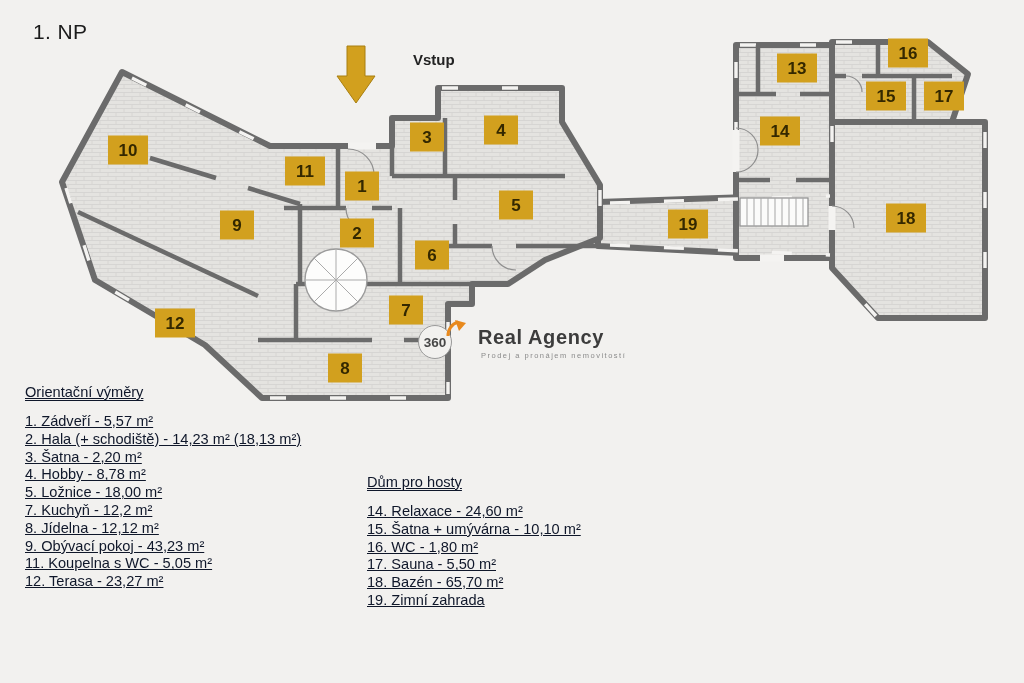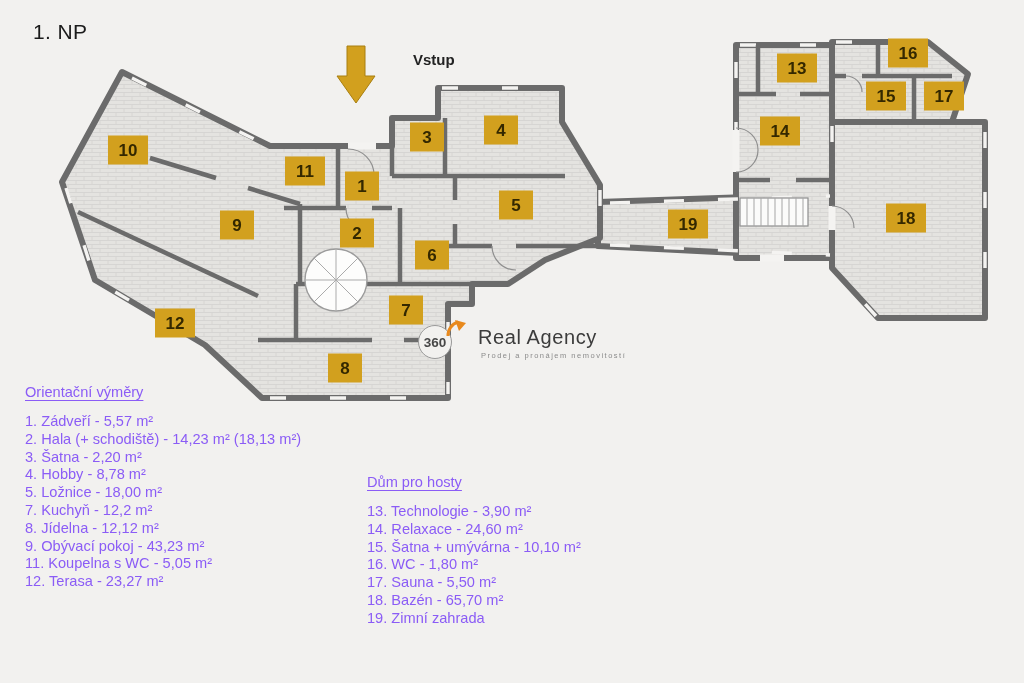--- a/index.html
+++ b/index.html
@@ -1,33 +1,33 @@
 <!DOCTYPE html>
 <html><head>
 <meta charset="utf-8">
 <style>
   html,body{margin:0;padding:0;background:#ffffff;}
   body{font-family:"Liberation Sans",sans-serif;}
   .page{position:relative;width:1024px;height:683px;background:#f2f1ef;overflow:hidden;}
   .plan{position:absolute;left:0;top:0;width:1024px;height:683px;}
   .title{position:absolute;left:33px;top:20px;font-size:21px;font-weight:500;color:#1b1b1b;letter-spacing:.4px;}
   .vstup-label{position:absolute;left:381px;top:51px;font-size:15px;font-weight:bold;color:#222;margin-left:32px;}
-  .legend{position:absolute;color:#8b5cf6;font-size:14.6px;}
+  .legend{position:absolute;color:#0f172a;font-size:14.6px;text-decoration:underline;}
   .legend-left{left:25px;top:384px;}
   .legend-right{left:367px;top:474px;}
   .legend-heading{text-decoration:underline;text-underline-offset:3px;margin-bottom:13px;}
   .legend ul{list-style:none;margin:0;padding:0;}
   .legend li{line-height:17.8px;white-space:nowrap;}
   .badge-num{font-family:"Liberation Sans",sans-serif;font-size:17px;font-weight:bold;}
   
   .logo{position:absolute;left:418px;top:318px;width:220px;height:50px;}
   .logo-circle{position:absolute;left:0;top:7px;width:34px;height:34px;border:1.6px solid #9a9a9a;border-radius:50%;
     display:flex;align-items:center;justify-content:center;font-size:13.5px;font-weight:bold;color:#474747;background:#f2f1ef;box-sizing:border-box;text-align:center;}
   .logo-arrow{position:absolute;left:27px;top:1px;}
-  .logo-name{position:absolute;left:60px;top:8px;font-size:20px;font-weight:normal;color:#3c3c3c;letter-spacing:.6px;}
+  .logo-name{position:absolute;left:60px;top:8px;font-size:20px;font-weight:bold;color:#3c3c3c;letter-spacing:.6px;}
   .logo-tagline{position:absolute;left:63px;top:33px;font-size:7.5px;color:#8b8b8b;letter-spacing:1.5px;}
 </style>
 </head>
 <body>
 
 <div class="page">
 
   <svg class="plan" viewBox="0 0 1024 683">
     <defs>
       <pattern id="brick" width="16" height="8" patternUnits="userSpaceOnUse">
@@ -211,21 +211,20 @@
         <li>8. Jídelna - 12,12 m²</li>
         <li>9. Obývací pokoj - 43,23 m²</li>
         <li>11. Koupelna s WC - 5,05 m²</li>
         <li>12. Terasa - 23,27 m²</li>
       </ul>
   </div>
 
   <div class="legend legend-right">
     <div class="legend-heading">Dům pro hosty</div>
     <ul id="legend-right-list">
-        <li>13. Technologie - 3,90 m²</li>
         <li>14. Relaxace - 24,60 m²</li>
         <li>15. Šatna + umývárna - 10,10 m²</li>
         <li>16. WC - 1,80 m²</li>
         <li>17. Sauna - 5,50 m²</li>
         <li>18. Bazén - 65,70 m²</li>
         <li>19. Zimní zahrada</li>
       </ul>
   </div>
 
 </div>

